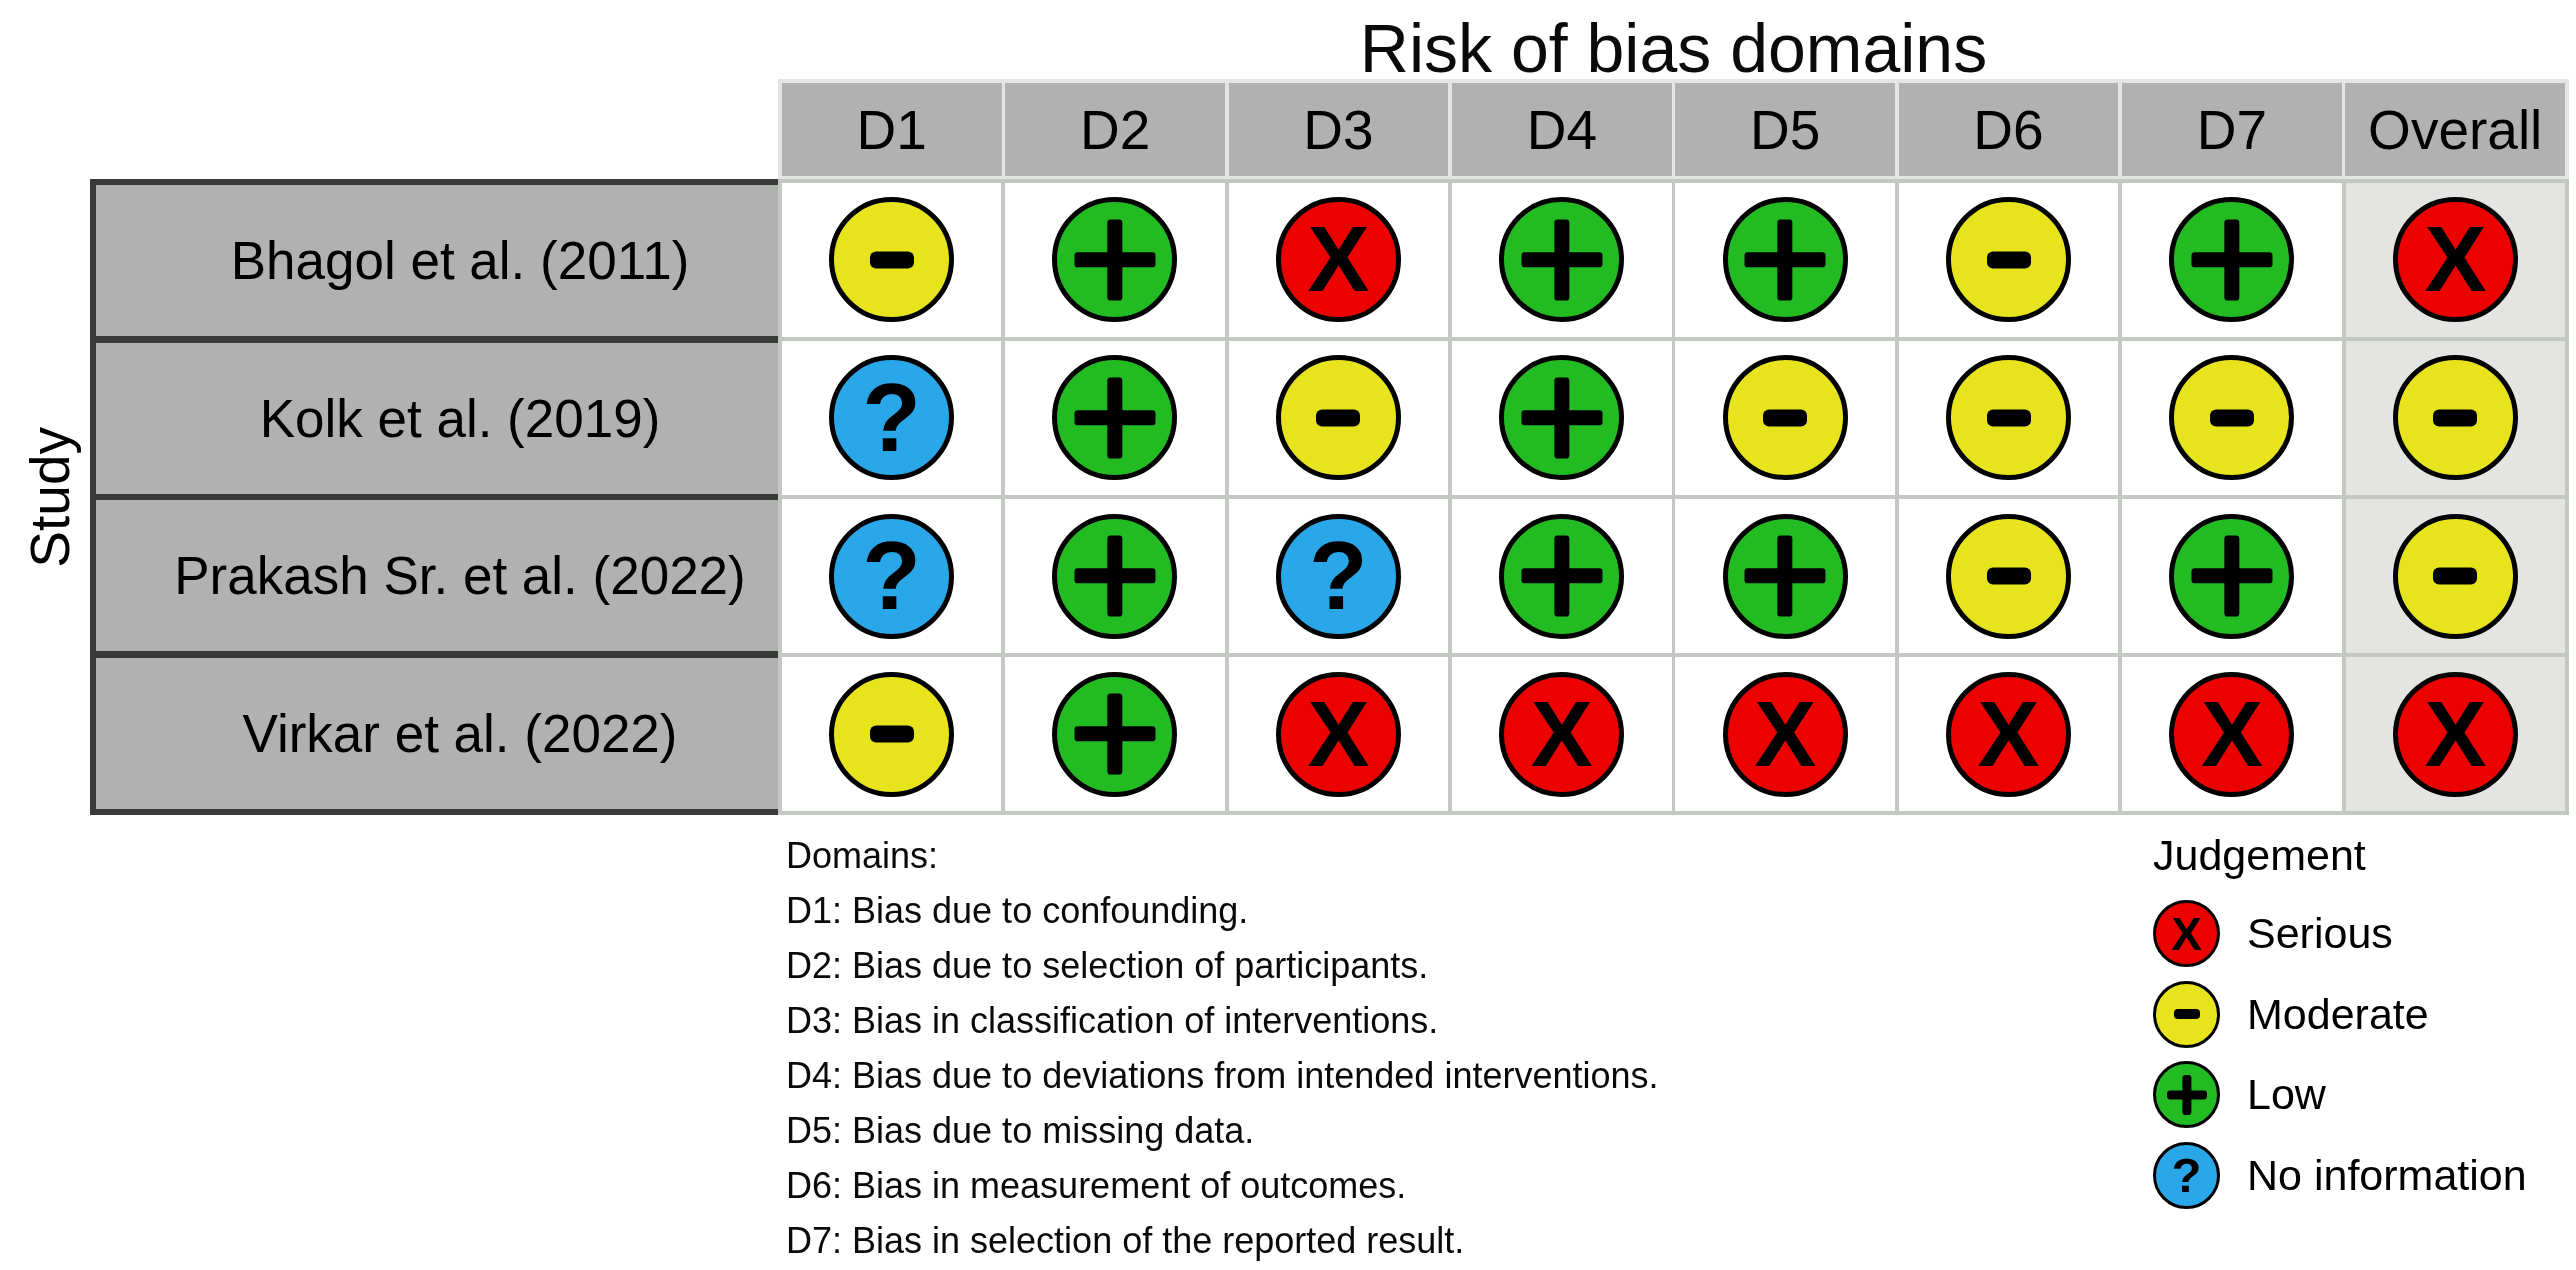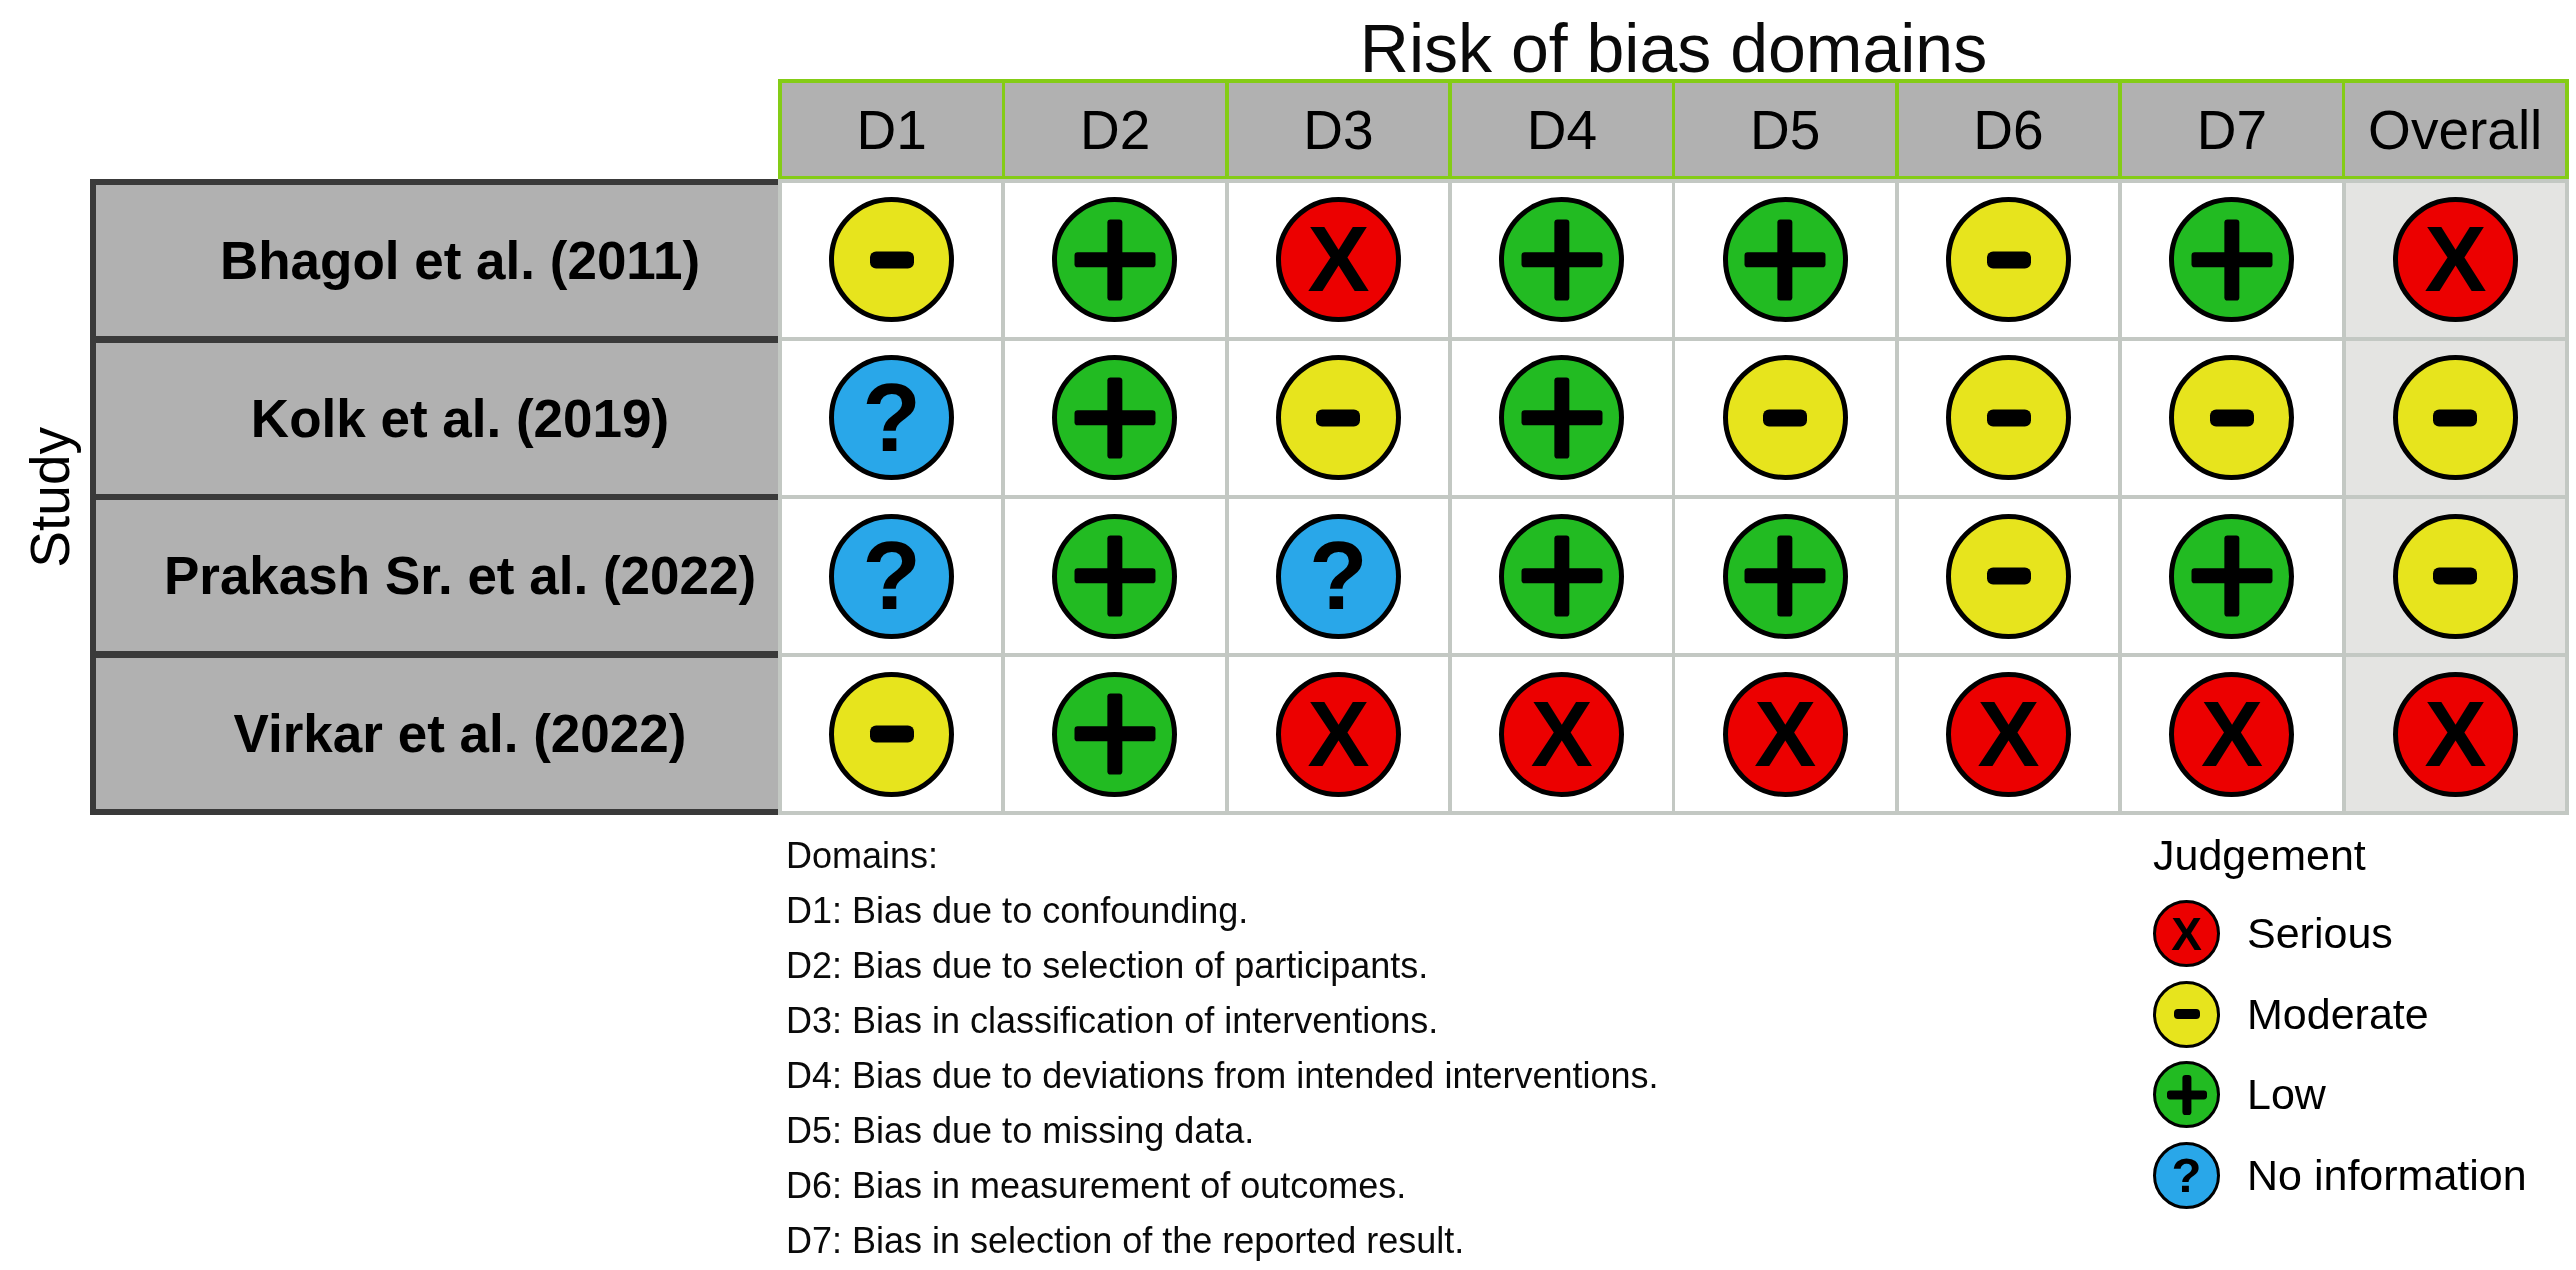--- a/index.html
+++ b/index.html
@@ -8,28 +8,28 @@
     font-family:"Liberation Sans","DejaVu Sans",sans-serif;color:#000;overflow:hidden;
   }
   .title{
     position:absolute;left:778px;top:7.6px;width:1791px;text-align:center;
     font-size:68px;line-height:1.2;color:#0a0a0a;
   }
   
   .header-row{
     position:absolute;left:778px;top:79px;width:1791px;height:101px;
     display:grid;grid-template-columns:repeat(8,1fr);gap:3.8px;padding:4px;
-    background:#84cc16;box-sizing:border-box;
+    background:#e5e5e5;box-sizing:border-box;
   }
   .header-cell{background:#b1b1b1;display:flex;align-items:center;justify-content:center;font-size:55px;}
   
   .study-col{
     position:absolute;left:90px;top:179px;width:740px;height:636px;
     display:grid;grid-template-rows:repeat(4,1fr);gap:6.1px;padding:6.1px;
-    background:#3a3a3a;box-sizing:border-box;font-weight:bold;
+    background:#3a3a3a;box-sizing:border-box;
   }
   .study-cell{background:#b1b1b1;display:flex;align-items:center;justify-content:center;font-size:53px;}
   
   .matrix{
     position:absolute;left:778px;top:179px;width:1791px;height:636px;
     display:grid;grid-template-columns:repeat(8,1fr);grid-template-rows:repeat(4,1fr);
     gap:3.8px;padding:3.8px;background:#c3c8c3;box-sizing:border-box;
   }
   .matrix-cell{background:#ffffff;display:flex;align-items:center;justify-content:center;}
   .matrix-cell.overall{background:#e4e4e2;}

